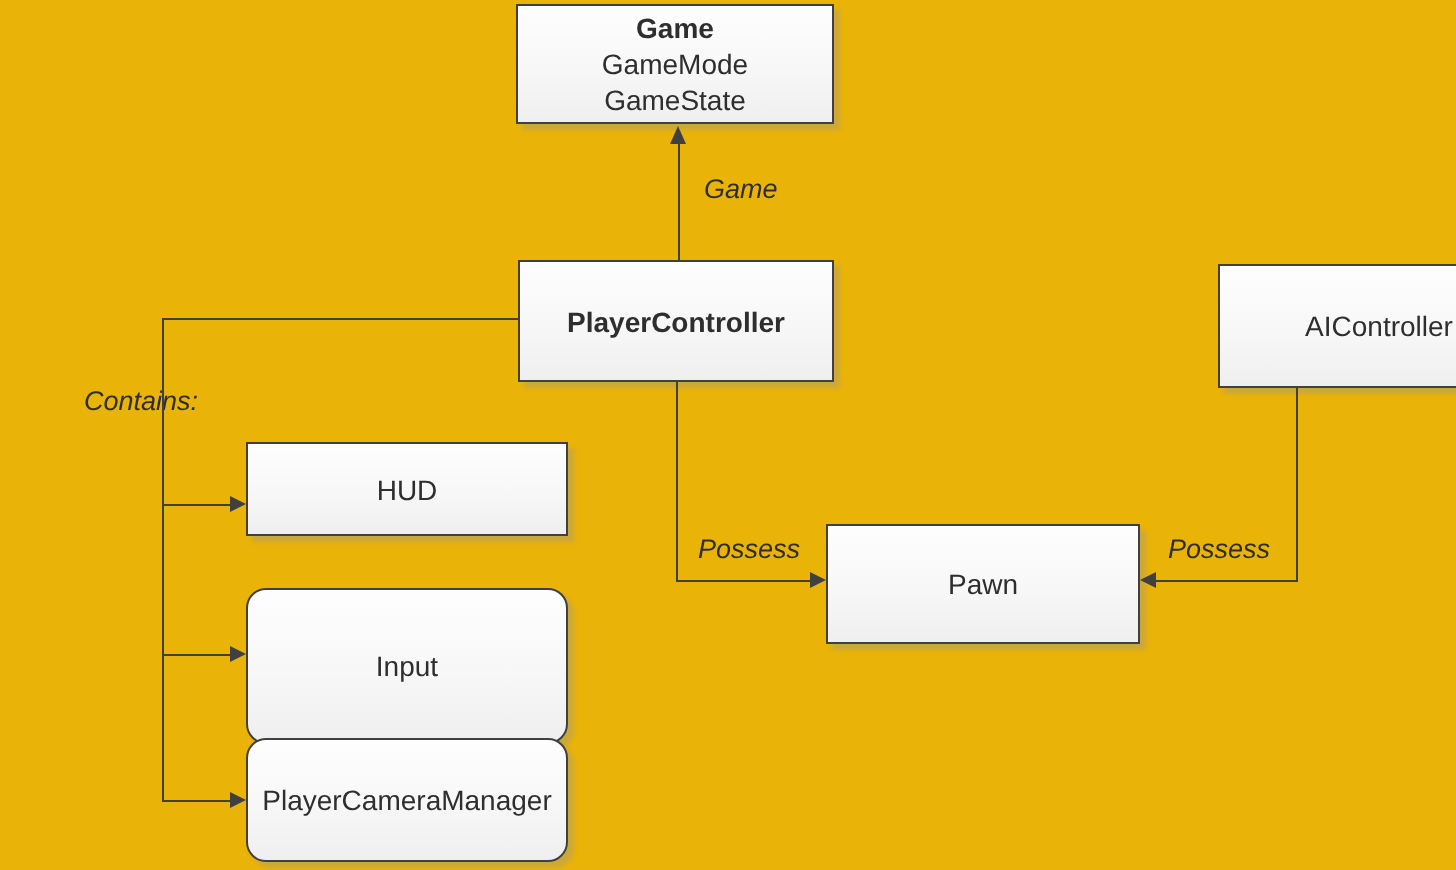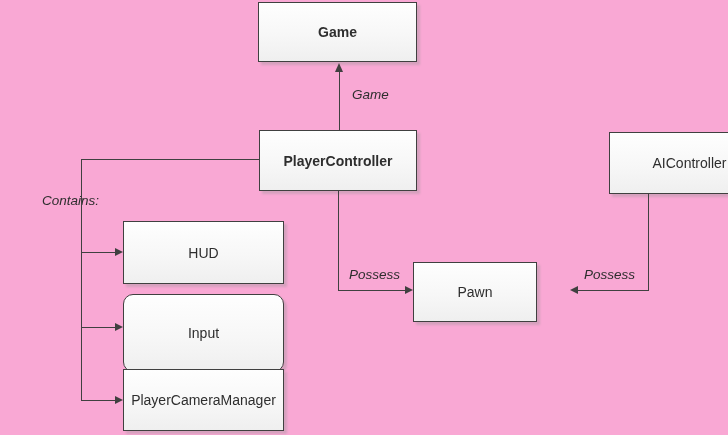--- a/index.html
+++ b/index.html
@@ -5,21 +5,21 @@
   html, body {
     margin: 0;
     padding: 0;
     background: #ffffff;
     font-family: "Liberation Sans", sans-serif;
   }
   .canvas {
     position: relative;
     width: 728px;
     height: 435px;
-    background: #f9a8d4;
+    background: #eab308;
     overflow: hidden;
     color: #2e2e2e;
   }
   .node {
     position: absolute;
     box-sizing: border-box;
     border: 1px solid #404040;
     background: linear-gradient(180deg, #fefefe 0%, #f7f7f7 55%, #efefef 100%);
     box-shadow: 3px 3px 2px rgba(150,150,150,0.35);
     display: flex;
@@ -61,44 +61,46 @@
   }
 </style>
 </head>
 <body>
 
 <div class="canvas">
 
   <div class="node" style="left:258px; top:2px; width:159px; height:60px;">
     <div class="lines">
       <div class="title-bold">Game</div>
+      <div>GameMode</div>
+      <div>GameState</div>
     </div>
   </div>
 
   <div class="node" style="left:259px; top:130px; width:158px; height:61px;font-weight:bold;">
     <span>PlayerController</span>
   </div>
 
   <div class="node" style="left:565px; top:132px; width:161px; height:62px;margin-left:44px;">
     <span>AIController</span>
   </div>
 
-  <div class="node" style="left:123px; top:221px; width:161px; height:63px;">
+  <div class="node" style="left:123px; top:221px; width:161px; height:47px;">
     <span>HUD</span>
   </div>
 
   <div class="node" style="left:123px; top:294px; width:161px; height:78px;border-radius:10px;">
     <span>Input</span>
   </div>
 
-  <div class="node" style="left:123px; top:369px; width:161px; height:62px;">
+  <div class="node" style="left:123px; top:369px; width:161px; height:62px;border-radius:10px;">
     <span>PlayerCameraManager</span>
   </div>
 
-  <div class="node" style="left:413px; top:262px; width:124px; height:60px;">
+  <div class="node" style="left:413px; top:262px; width:157px; height:60px;">
     <span>Pawn</span>
   </div>
 
   <div class="vline" style="left:339px; top:70px; height:60px;"></div>
   <div class="arrow-up" style="left:335px; top:63px;"></div>
   <div class="edge-label" style="left:352px; top:87px;">Game</div>
 
   <div class="edge-label" style="left:2px; top:193px;margin-left:40px;">Contains:</div>
   <div class="hline" style="left:81px; top:159px; width:178px;"></div>
   <div class="vline" style="left:81px; top:159px; height:242px;"></div>

